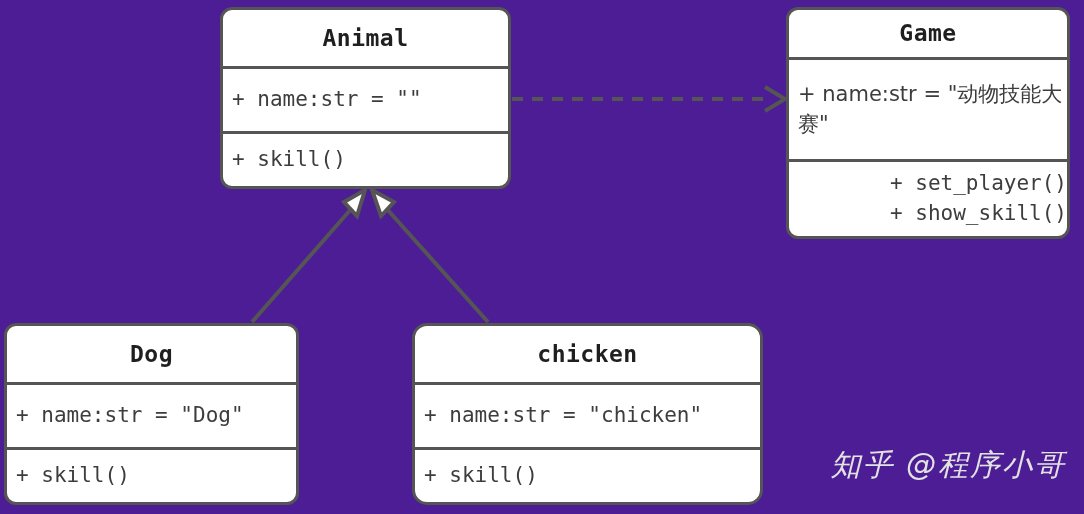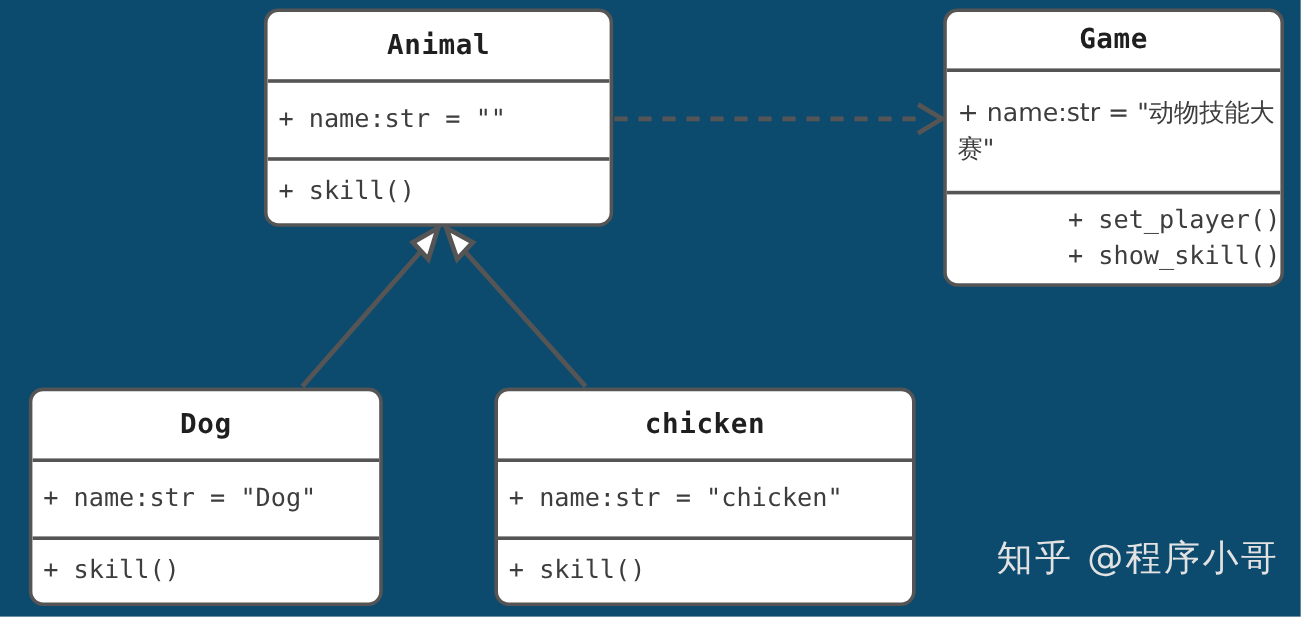--- a/index.html
+++ b/index.html
@@ -5,21 +5,21 @@
 <style>
   html, body {
     margin: 0;
     padding: 0;
     background: #ffffff;
   }
   #canvas {
     position: relative;
     width: 1084px;
     height: 514px;
-    background: #0c4a6e;
+    background: #4c1d95;
     overflow: hidden;
     font-family: "DejaVu Sans Mono", "Liberation Mono", monospace;
   }
   .uml-class {
     position: absolute;
     box-sizing: border-box;
     background: #ffffff;
     border: 3px solid #555555;
     border-radius: 12px;
     display: flex;
@@ -71,20 +71,21 @@
     position: absolute;
     right: 18px;
     bottom: 28px;
     font-family: "DejaVu Sans", "Liberation Sans", sans-serif;
     font-size: 30px;
     color: #e2e2e2;
     letter-spacing: 2px;
     white-space: nowrap;
     user-select: none;
     z-index: 2;
+    font-style: italic;
   }
 </style>
 </head>
 <body>
 
 <div id="canvas">
 
   <svg id="connectors" viewBox="0 0 1084 514" width="1084" height="514">
 
     <g>
@@ -117,31 +118,31 @@
     <div class="class-title" style="height:56px;">Game</div>
     <div class="compartment cjk" style="height:120px;">
       <div class="member">+ name:str = "动物技能大赛"</div>
     </div>
     <div class="compartment" style="flex:1;text-align:right;">
       <div class="member">+ set_player()</div>
       <div class="member">+ show_skill()</div>
     </div>
   </div>
 
-  <div class="uml-class" style="left:24px; top:323px; width:295px; height:182px;">
+  <div class="uml-class" style="left:4px; top:323px; width:295px; height:182px;">
     <div class="class-title" style="height:56px;">Dog</div>
     <div class="compartment" style="height:65px;">
       <div class="member">+ name:str = "Dog"</div>
     </div>
     <div class="compartment" style="flex:1;">
       <div class="member">+ skill()</div>
     </div>
   </div>
 
-  <div class="uml-class" style="left:412px; top:323px; width:351px; height:182px;">
+  <div class="uml-class" style="left:412px; top:323px; width:351px; height:182px;border-radius:15px;">
     <div class="class-title" style="height:56px;">chicken</div>
     <div class="compartment" style="height:65px;">
       <div class="member">+ name:str = "chicken"</div>
     </div>
     <div class="compartment" style="flex:1;">
       <div class="member">+ skill()</div>
     </div>
   </div>
 
   <div id="watermark">知乎 @程序小哥</div>

